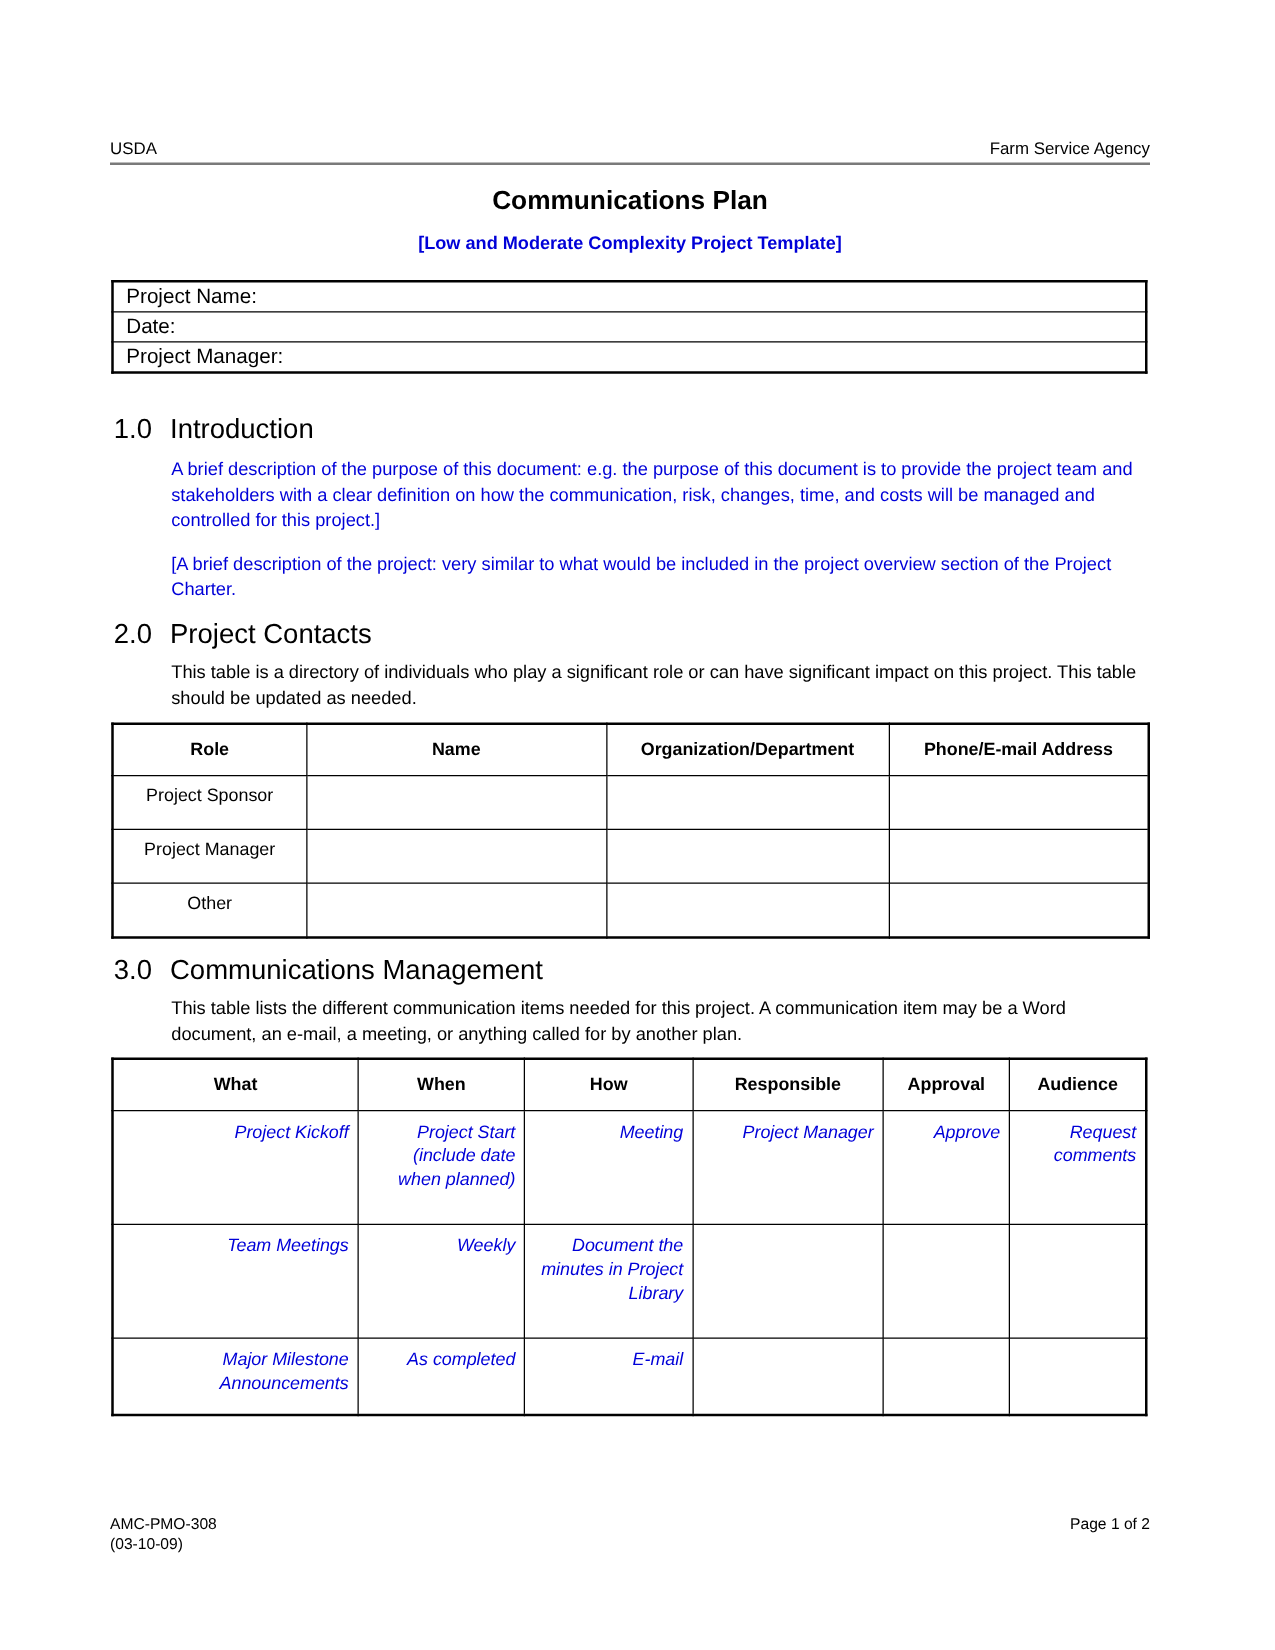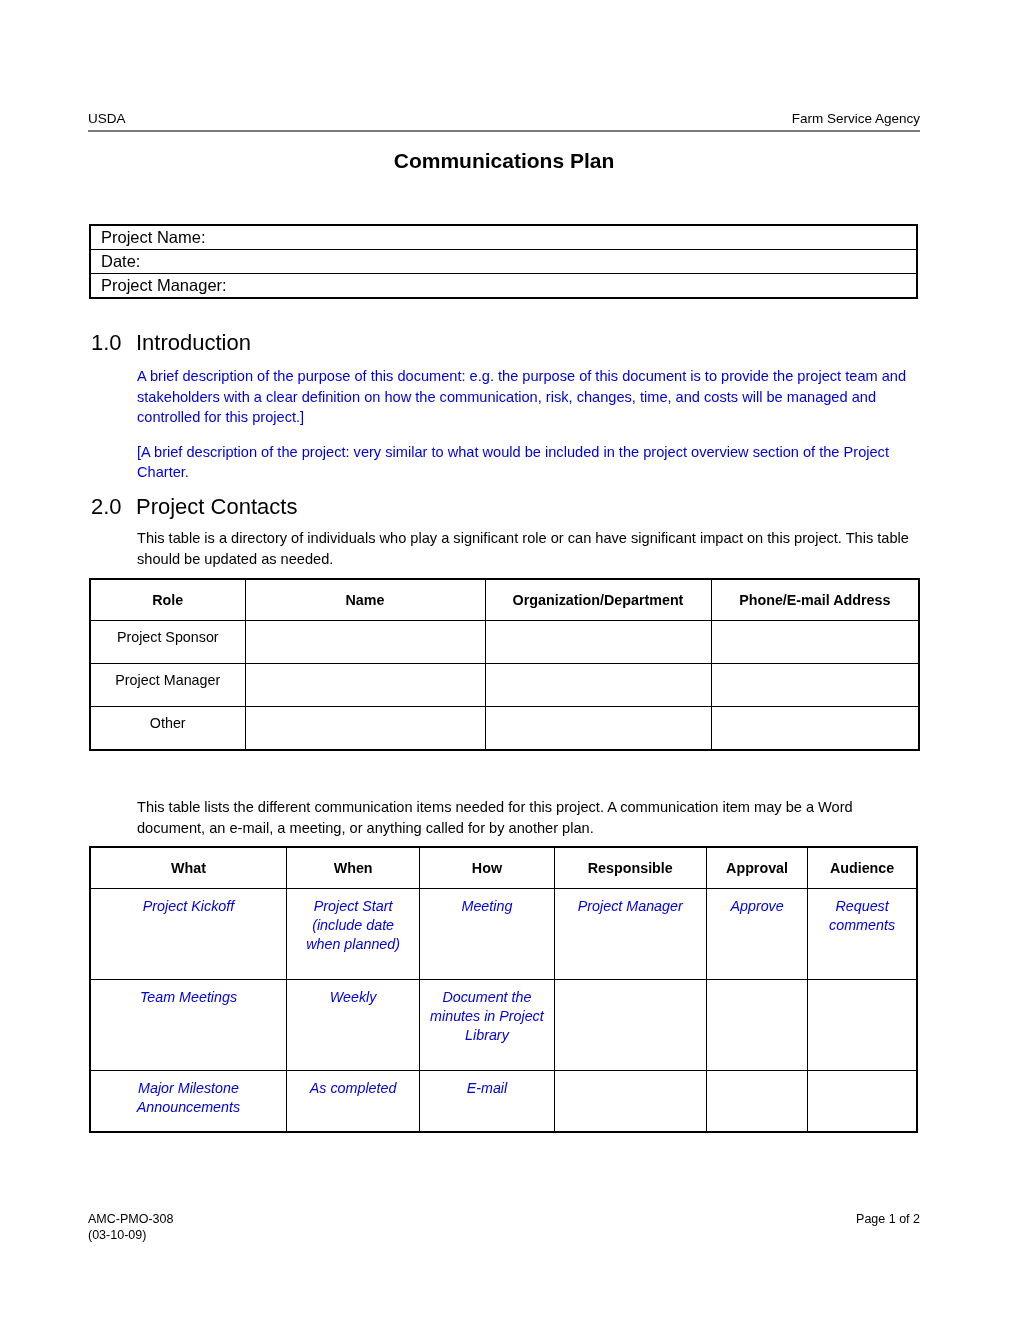--- a/index.html
+++ b/index.html
@@ -147,21 +147,21 @@
     padding: 7px 8px 0 8px;
     text-align: center;
   }
 
   
   #comms-table { left: 89px; top: 846px; width: 829px; }
   #comms-table td {
     padding: 8px 7px 10px 7px;
     color: #0000d8;
     font-style: italic;
-    text-align: center;
+    text-align: right;
   }
   #comms-table tr.r1 td { height: 72px; }
   #comms-table tr.r2 td { height: 72px; }
   #comms-table tr.r3 td { height: 42px; }
 
   
   .doc-footer {
     position: absolute;
     left: 88px;
     top: 1211px;
@@ -188,20 +188,21 @@
 <body>
 
 <div class="page">
 
   <div class="doc-header">
     <span class="hdr-left">USDA</span>
     <span class="hdr-right">Farm Service Agency</span>
   </div>
 
   <div class="doc-title">Communications Plan</div>
+  <div class="doc-subtitle">[Low and Moderate Complexity Project Template]</div>
 
   <table class="info-table">
     <tbody>
       <tr>
         <td>Project Name:</td>
       </tr>
       <tr>
         <td>Date:</td>
       </tr>
       <tr>
@@ -255,20 +256,23 @@
       </tr>
       <tr>
         <td>Other</td>
         <td></td>
         <td></td>
         <td></td>
       </tr>
     </tbody>
   </table>
 
+  <div class="sec-heading" style="left:91px; top:765px;">
+    <span class="num">3.0</span><span>Communications Management</span>
+  </div>
   <div class="body-text" style="top:797px;">
     <p>This table lists the different communication items needed for this project.  A communication item may be a Word document, an e-mail, a meeting, or anything called for by another plan.</p>
   </div>
 
   <table class="grid-table" id="comms-table">
     <colgroup>
       <col style="width:196px">
       <col style="width:133px">
       <col style="width:134px">
       <col style="width:152px">

